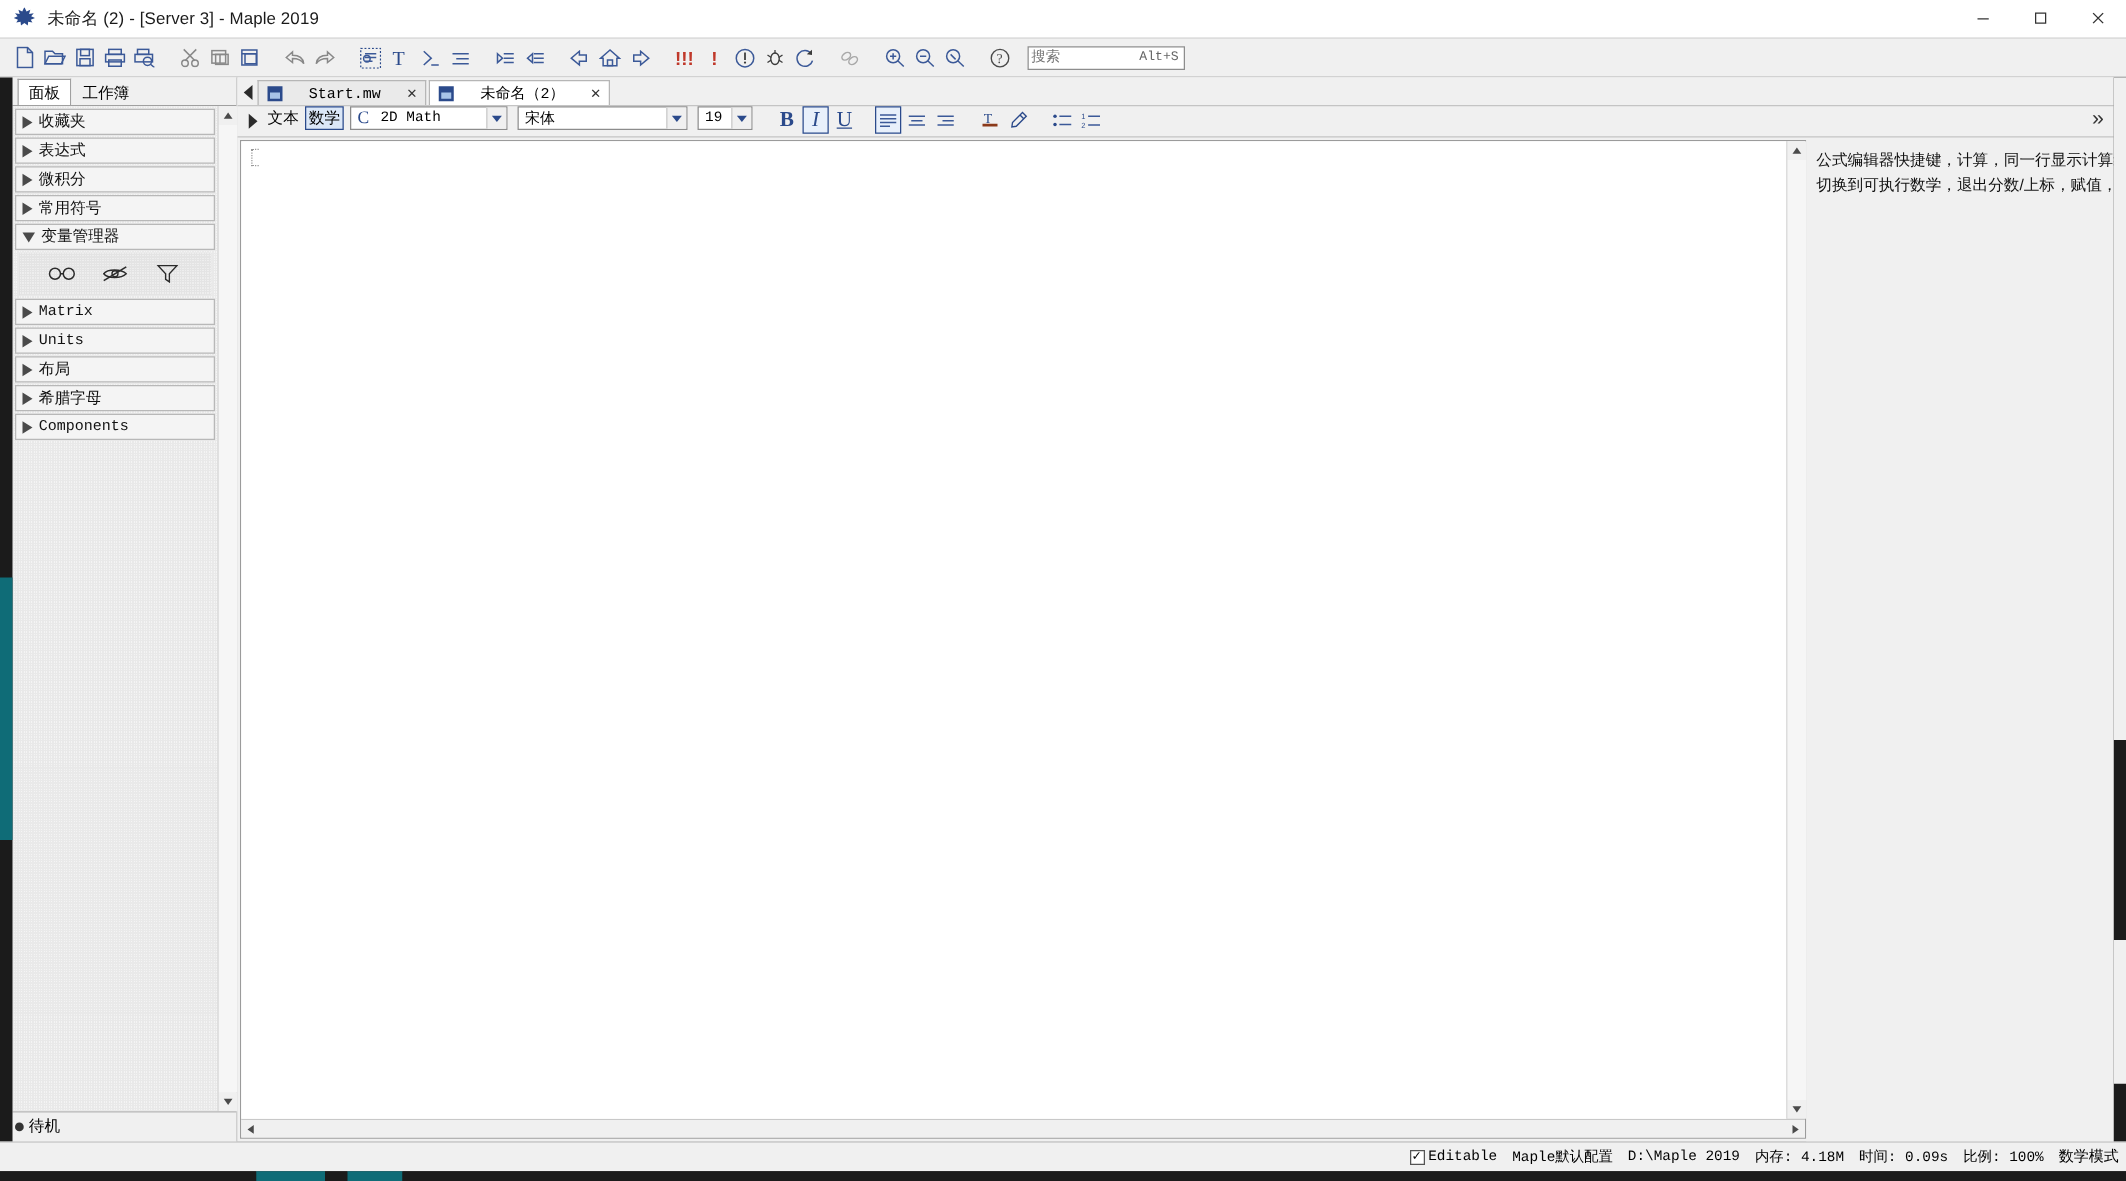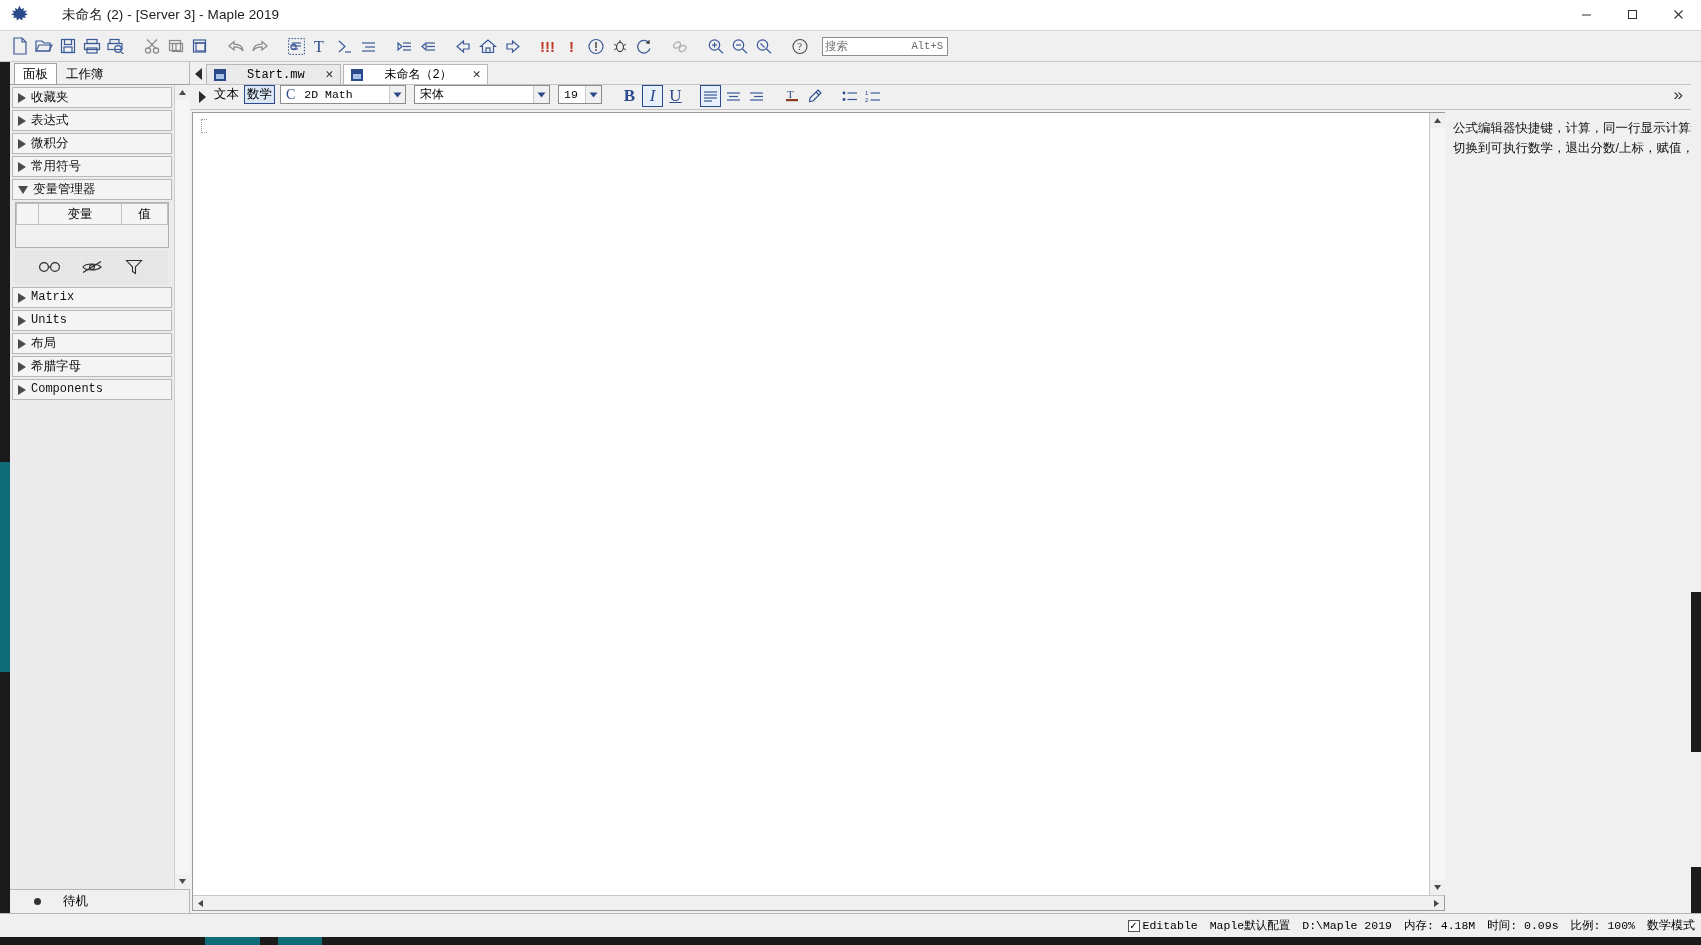--- a/index.html
+++ b/index.html
@@ -19,21 +19,20 @@
   }
 
   
   .titlebar {
     height: 30px;
     background: #ffffff;
     display: flex;
     align-items: center;
     flex: 0 0 auto;
     border-bottom: 1px solid #ffffff;
-    gap: 24px;
   }
   .title-icon {
     width: 18px; height: 18px;
     margin-left: 11px; margin-right: 9px;
     position: relative;
     flex: 0 0 auto;
   }
   .maple-leaf {
     width: 17px; height: 17px;
     background: #2b4a8b;
@@ -278,22 +277,22 @@
   }
   .sb-arrow.bottom { margin-top: auto; }
   .sb-track { flex: 1 1 auto; width: 15px; background: #f6f6f6; }
 
   .status-left {
     height: 24px;
     border-top: 1px solid #b5b5b5;
     background: #f0f0f0;
     display: flex;
     align-items: center;
-    padding-left: 24px;
-    gap: 22px;
+    padding-left: 2px;
+    gap: 4px;
     flex: 0 0 auto;
     font-size: 12.5px;
     color: #000;
   }
   .status-dot {
     width: 7px; height: 7px; border-radius: 50%;
     background: #333;
   }
 
   
@@ -790,32 +789,20 @@
           </div>
           <div class="pal-header">
             <span class="tri right"></span>
             <span class="pal-label">常用符号</span>
           </div>
           <div class="pal-header">
             <span class="tri down"></span>
             <span class="pal-label">变量管理器</span>
           </div>
 
-          <div class="varmanager">
-            <table class="var-table">
-              <tbody>
-                  <tr>
-                <th class="blank"></th>
-                <th>变量</th>
-                <th>值</th>
-              </tr>
-            </tbody>
-              </table>
-            <div class="var-body"></div>
-          </div>
 
           <div class="var-tools">
             <div class="var-tool-btn">
               <svg width="24" height="14" viewBox="0 0 24 14">
                   <circle cx="6" cy="7" r="4.4" fill="none" stroke="#2b2b2b" stroke-width="1.2"></circle>
                   <circle cx="17" cy="7" r="4.4" fill="none" stroke="#2b2b2b" stroke-width="1.2"></circle>
                   <line x1="10.4" y1="7" x2="12.6" y2="7" stroke="#2b2b2b" stroke-width="1.2"></line>
                 </svg>
             </div>
             <div class="var-tool-btn">

